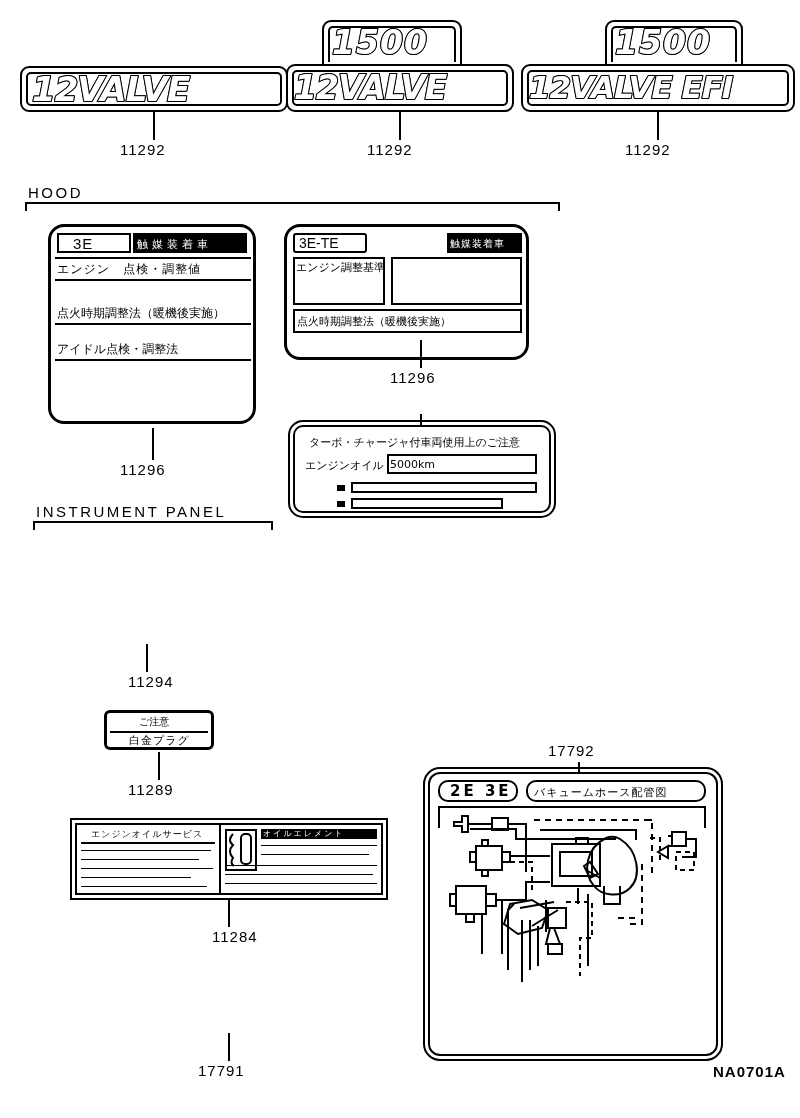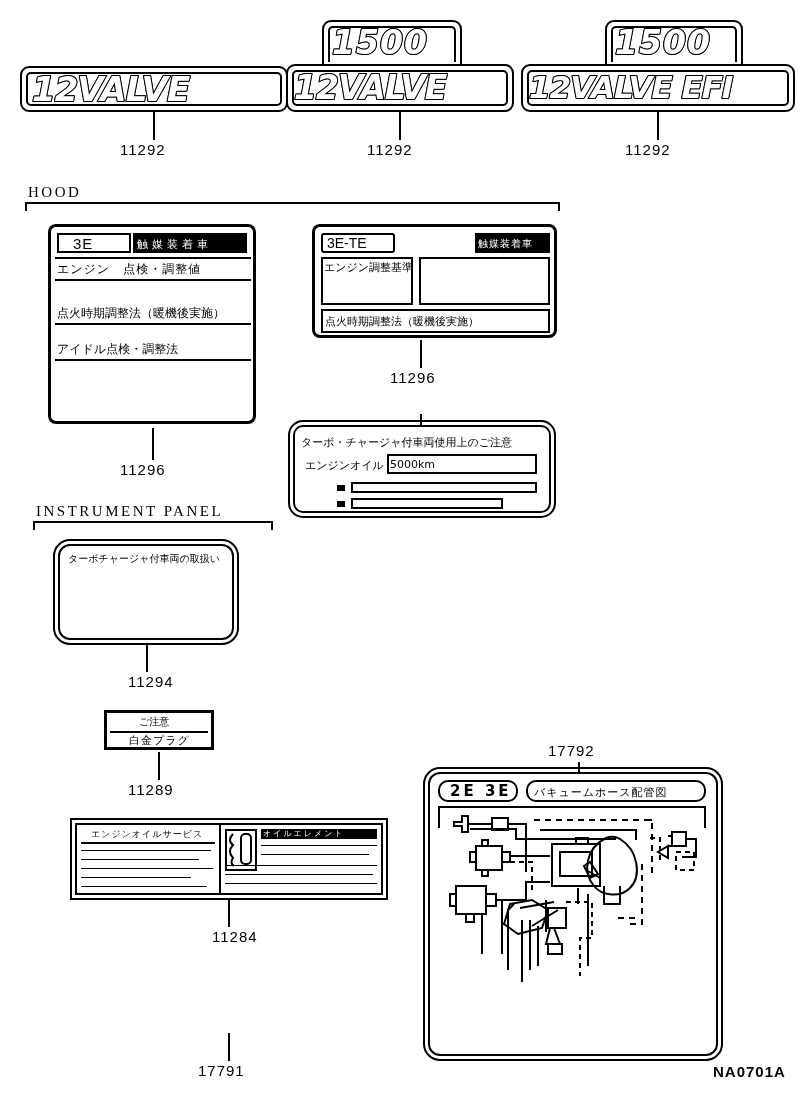--- a/index.html
+++ b/index.html
@@ -17,21 +17,21 @@
   .partno{
     position:absolute;
     font-family:"Liberation Sans", sans-serif;
     font-size:15px;
     letter-spacing:1px;
     color:#000;
     white-space:nowrap;
   }
   .section-label{
     position:absolute;
-    font-family:Liberation Serif, serif;
+    font-family:Liberation Sans, sans-serif;
     font-size:15px;
     letter-spacing:2.5px;
     color:#000;
     white-space:nowrap;
   }
   .leader{position:absolute;background:#000;}
   .vline{width:2px;}
   .hline{height:2px;}
 
   
@@ -61,21 +61,21 @@
        1px 0 0 #000, -1px 0 0 #000, 0 1px 0 #000, 0 -1px 0 #000;
   }
 
   
   .plate{
     position:absolute;
     box-sizing:border-box;
     background:#fff;
     border:2px solid #000;
   }
-  .plate.round{border-radius:8px;}
+  .plate.round{border-radius:16px;}
   .plate.dbl{outline:2px solid #000;outline-offset:3px;}
   .jp{
     font-family:"DejaVu Sans", sans-serif;
     font-size:11px;
     font-weight:normal;
     color:#000;
     white-space:nowrap;
   }
   .cell{
     position:absolute;
@@ -150,21 +150,21 @@
 
     <div class="jp" style="position:absolute;left:6px;top:78px;font-size:12px;letter-spacing:0px;">点火時期調整法（暖機後実施）</div>
     <div class="ruleline" style="left:4px;top:96px;width:196px;"></div>
 
     <div class="jp" style="position:absolute;left:6px;top:114px;font-size:12px;letter-spacing:0px;">アイドル点検・調整法</div>
     <div class="ruleline" style="left:4px;top:132px;width:196px;"></div>
   </div>
   <div class="leader vline" style="left:152px;top:428px;height:32px;"></div>
   <div class="partno" style="left:120px;top:461px;">11296</div>
 
-  <div class="plate round" style="left:312px;top:224px;width:245px;height:114px;border-width:3px;">
+  <div class="plate round" style="left:284px;top:224px;width:245px;height:136px;border-width:3px;">
     <div class="cell" style="left:6px;top:6px;width:74px;height:20px;border-radius:3px;"></div>
     <div class="jp" style="position:absolute;left:12px;top:8px;font-family:'Liberation Sans',sans-serif;font-size:14px;font-weight:normal;letter-spacing:0px;">3E-TE</div>
 
     <div class="cell" style="left:160px;top:6px;width:75px;height:20px;background:#000;"></div>
     <div class="jp" style="position:absolute;left:163px;top:10px;color:#fff;letter-spacing:1px;font-size:10px;">触媒装着車</div>
 
     <div class="cell" style="left:6px;top:30px;width:92px;height:48px;"></div>
     <div class="jp" style="position:absolute;left:9px;top:33px;font-size:11px;">エンジン調整基準</div>
 
     <div class="cell" style="left:104px;top:30px;width:131px;height:48px;"></div>
@@ -172,45 +172,42 @@
     <div class="cell" style="left:6px;top:82px;width:229px;height:24px;"></div>
     <div class="jp" style="position:absolute;left:10px;top:87px;font-size:11px;">点火時期調整法（暖機後実施）</div>
   </div>
   <div class="leader vline" style="left:420px;top:340px;height:28px;"></div>
   <div class="partno" style="left:390px;top:369px;">11296</div>
 
   <div class="partno" style="left:390px;top:396px;margin-top:35px;">11283</div>
   <div class="leader vline" style="left:420px;top:414px;height:14px;"></div>
 
   <div class="plate round dbl" style="left:293px;top:425px;width:258px;height:88px;border-width:2px;border-radius:10px;">
-    <div class="jp" style="position:absolute;left:6px;top:8px;font-size:11px;letter-spacing:0px;">ターボ・チャージャ付車両使用上のご注意</div>
+    <div class="jp" style="position:absolute;left:14px;top:8px;font-size:11px;letter-spacing:0px;">ターボ・チャージャ付車両使用上のご注意</div>
 
     <div class="jp" style="position:absolute;left:10px;top:31px;font-size:11px;">エンジンオイル</div>
     <div class="barbox" style="left:92px;top:27px;width:150px;height:20px;"></div>
     <div class="jp" style="position:absolute;left:95px;top:31px;font-size:11px;">5000km</div>
 
     <div class="fillbar" style="left:42px;top:58px;width:8px;height:6px;"></div>
     <div class="barbox" style="left:56px;top:55px;width:186px;height:11px;"></div>
 
     <div class="fillbar" style="left:42px;top:74px;width:8px;height:6px;"></div>
     <div class="barbox" style="left:56px;top:71px;width:152px;height:11px;"></div>
   </div>
 
   <div class="section-label" style="left:36px;top:503px;">INSTRUMENT PANEL</div>
   <div class="leader hline" style="left:33px;top:521px;width:240px;"></div>
   <div class="leader vline" style="left:33px;top:521px;height:9px;"></div>
   <div class="leader vline" style="left:271px;top:521px;height:9px;"></div>
 
-  <div class="plate round dbl" style="left:58px;top:544px;width:176px;height:96px;border-width:2px;border-radius:12px;">
-    <div class="jp" style="position:absolute;left:8px;top:6px;font-size:10px;letter-spacing:0px;">ターボチャージャ付車両の取扱い</div>
-  </div>
   <div class="leader vline" style="left:146px;top:644px;height:28px;"></div>
   <div class="partno" style="left:128px;top:673px;">11294</div>
 
-  <div class="plate round" style="left:104px;top:710px;width:110px;height:40px;border-width:3px;border-radius:0;">
+  <div class="plate round" style="left:104px;top:710px;width:110px;height:40px;border-width:3px;border-radius:6px;">
     <div class="jp" style="position:absolute;left:32px;top:2px;font-size:10px;">ご注意</div>
     <div class="ruleline" style="left:3px;top:18px;width:98px;"></div>
     <div class="jp" style="position:absolute;left:22px;top:20px;font-size:11px;letter-spacing:1px;">白金プラグ</div>
   </div>
   <div class="leader vline" style="left:158px;top:752px;height:28px;"></div>
   <div class="partno" style="left:128px;top:781px;">11289</div>
 
   <div class="plate dbl" style="left:75px;top:823px;width:308px;height:72px;border-width:2px;">
 
     <div class="jp" style="position:absolute;left:14px;top:3px;font-size:9px;letter-spacing:1px;">エンジンオイルサービス</div>

